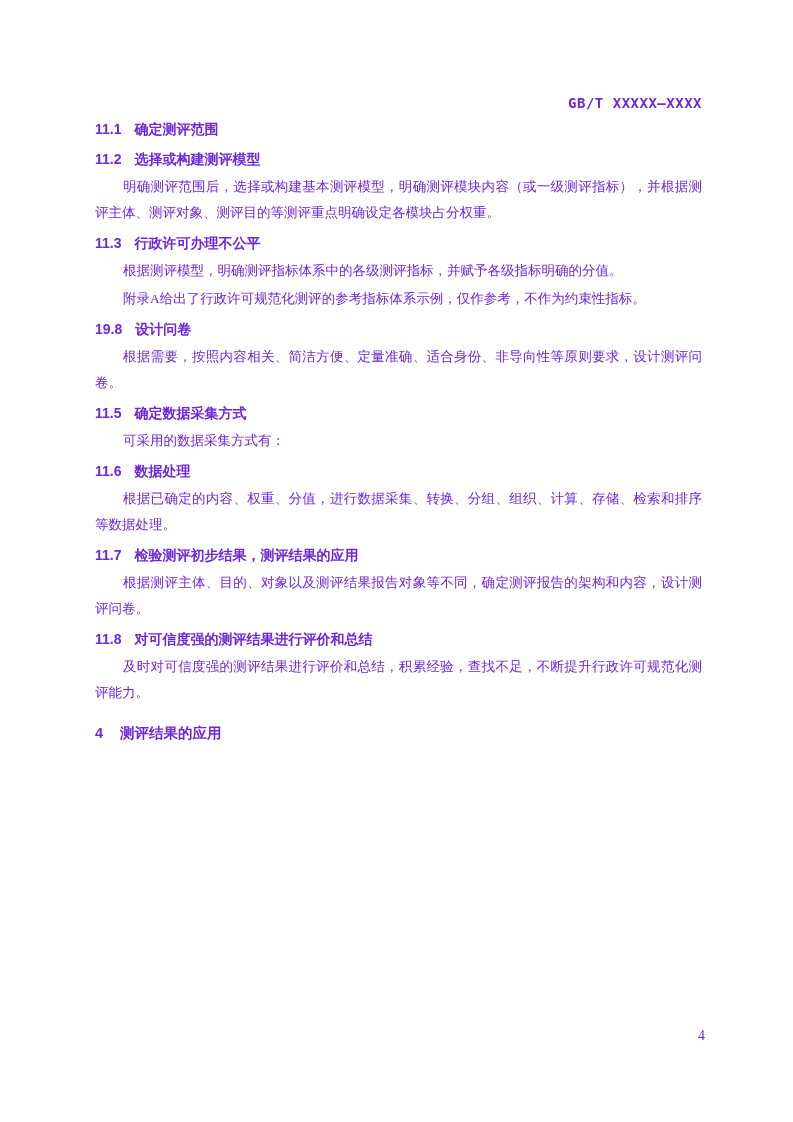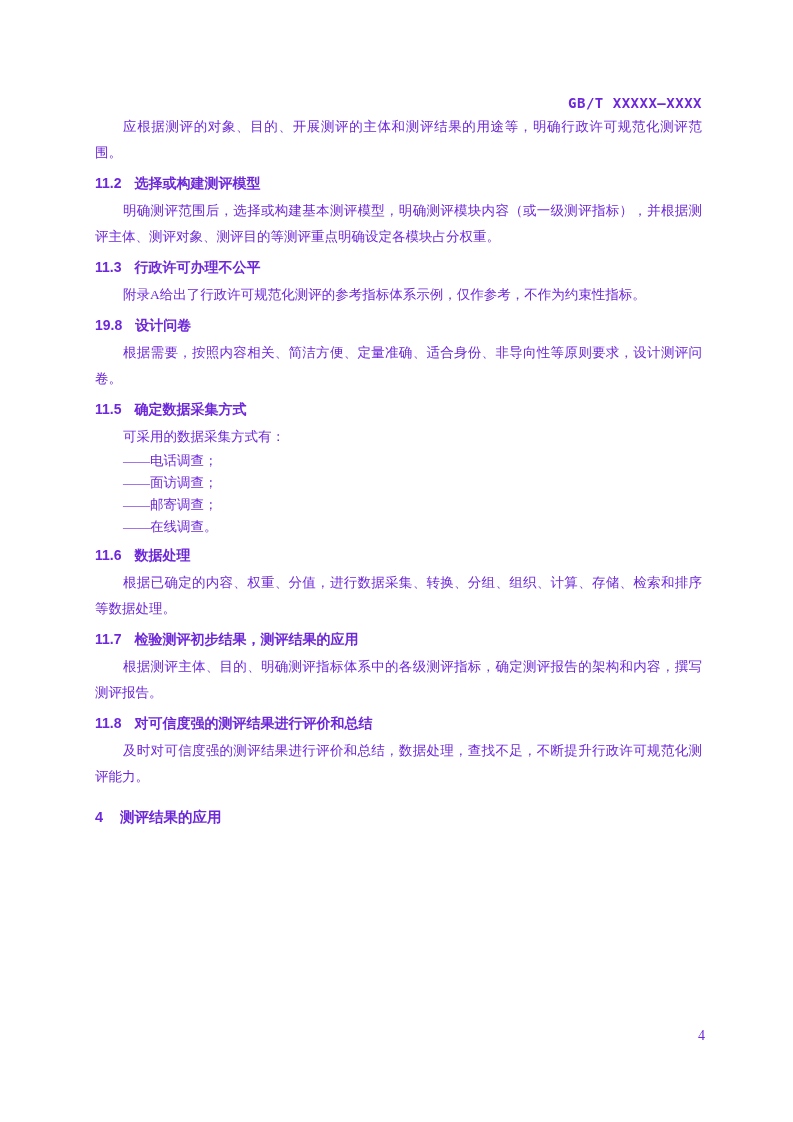--- a/index.html
+++ b/index.html
@@ -84,62 +84,59 @@
 </style>
 </head>
 <body>
 
 <div class="page">
 
   <div class="doc-header">GB/T XXXXX—XXXX</div>
 
 
 
-  <p class="body-para">应根据测评的对象、目的、开展测评的主体和测评结果的用途等，明确行政许可规范化测评范围。</p>
+  <h3 class="subclause-heading">
+    <span class="subclause-num">11.1</span><span>确定测评范围</span>
+  </h3>
 
   <h3 class="subclause-heading">
     <span class="subclause-num">11.2</span><span>选择或构建测评模型</span>
   </h3>
   <p class="body-para">明确测评范围后，选择或构建基本测评模型，明确测评模块内容（或一级测评指标），并根据测评主体、测评对象、测评目的等测评重点明确设定各模块占分权重。</p>
 
   <h3 class="subclause-heading">
     <span class="subclause-num">11.3</span><span>行政许可办理不公平</span>
   </h3>
+  <p class="body-para">根据测评模型，明确测评指标体系中的各级测评指标，并赋予各级指标明确的分值。</p>
   <p class="body-para">附录A给出了行政许可规范化测评的参考指标体系示例，仅作参考，不作为约束性指标。</p>
 
   <h3 class="subclause-heading">
     <span class="subclause-num">19.8</span><span>设计问卷</span>
   </h3>
   <p class="body-para">根据需要，按照内容相关、简洁方便、定量准确、适合身份、非导向性等原则要求，设计测评问卷。</p>
 
   <h3 class="subclause-heading">
     <span class="subclause-num">11.5</span><span>确定数据采集方式</span>
   </h3>
   <p class="body-para">可采用的数据采集方式有：</p>
-  <div class="dash-list">
-    <p>——电话调查；</p>
-    <p>——面访调查；</p>
-    <p>——邮寄调查；</p>
-    <p>——在线调查。</p>
-  </div>
 
   <h3 class="subclause-heading">
     <span class="subclause-num">11.6</span><span>数据处理</span>
   </h3>
   <p class="body-para">根据已确定的内容、权重、分值，进行数据采集、转换、分组、组织、计算、存储、检索和排序等数据处理。</p>
 
   <h3 class="subclause-heading">
     <span class="subclause-num">11.7</span><span>检验测评初步结果，测评结果的应用</span>
   </h3>
-  <p class="body-para">根据测评主体、目的、明确测评指标体系中的各级测评指标，确定测评报告的架构和内容，撰写测评报告。</p>
+  <p class="body-para">根据测评主体、目的、对象以及测评结果报告对象等不同，确定测评报告的架构和内容，设计测评问卷。</p>
 
   <h3 class="subclause-heading">
     <span class="subclause-num">11.8</span><span>对可信度强的测评结果进行评价和总结</span>
   </h3>
-  <p class="body-para">及时对可信度强的测评结果进行评价和总结，数据处理，查找不足，不断提升行政许可规范化测评能力。</p>
+  <p class="body-para">及时对可信度强的测评结果进行评价和总结，积累经验，查找不足，不断提升行政许可规范化测评能力。</p>
 
   <h2 class="clause-heading last-clause">
     <span class="clause-num">4</span><span>测评结果的应用</span>
   </h2>
 
   <div class="page-number">4</div>
 
 </div>
 
 </body></html>

